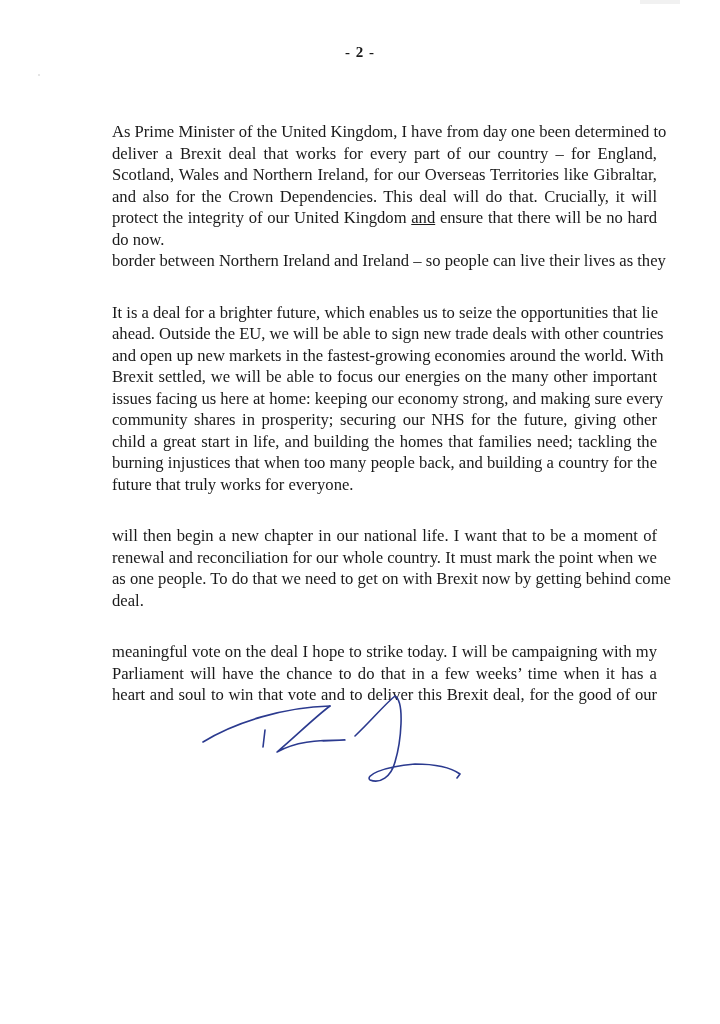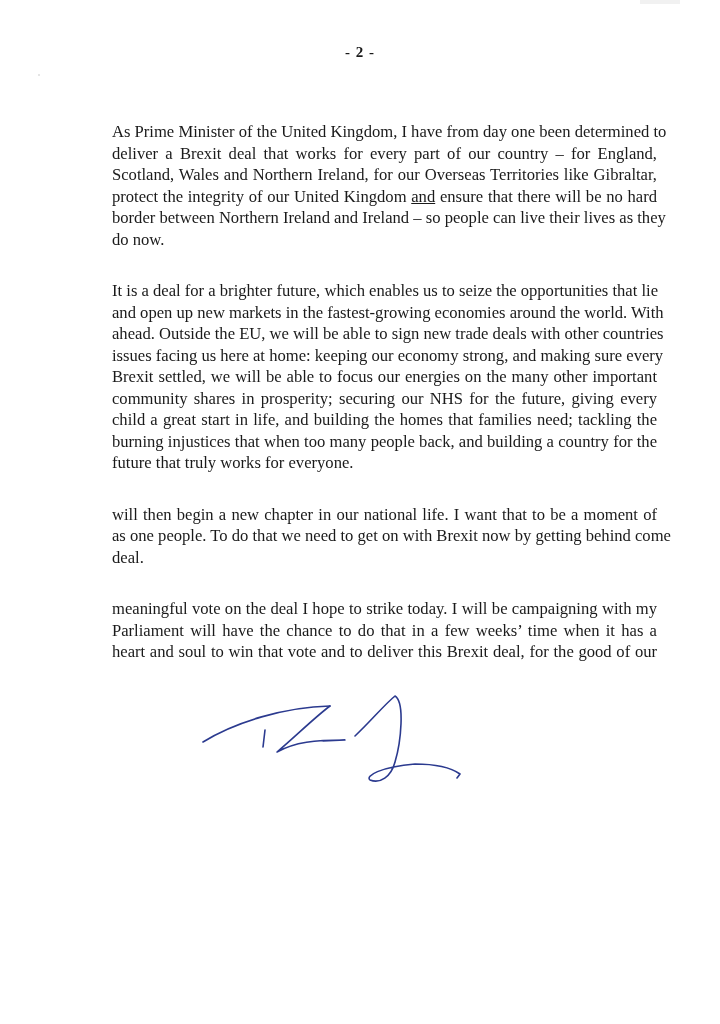--- a/index.html
+++ b/index.html
@@ -23,39 +23,41 @@
 <div class="corner-smudge"></div>
 <div class="scan-dot"></div>
 
 <div class="page-number">- 2 -</div>
 
 <div class="body-text" id="body-text">
     <p class="para">
       <span class="line">As Prime Minister of the United Kingdom, I have from day one been determined to</span>
       <span class="line">deliver a Brexit deal that works for every part of our country – for England,</span>
       <span class="line">Scotland, Wales and Northern Ireland, for our Overseas Territories like Gibraltar,</span>
+      <span class="line">and also for the Crown Dependencies. This deal will do that. Crucially, it will</span>
       <span class="line">protect the integrity of our United Kingdom <span class="u">and</span> ensure that there will be no hard</span>
+      <span class="line last">do now.</span>
       <span class="line">border between Northern Ireland and Ireland – so people can live their lives as they</span>
-      <span class="line last">do now.</span>
     </p>
     <div class="gap"></div>
     <p class="para">
       <span class="line">It is a deal for a brighter future, which enables us to seize the opportunities that lie</span>
+      <span class="line">ahead. Outside the EU, we will be able to sign new trade deals with other countries</span>
       <span class="line">and open up new markets in the fastest-growing economies around the world. With</span>
-      <span class="line">ahead. Outside the EU, we will be able to sign new trade deals with other countries</span>
+      <span class="line">Brexit settled, we will be able to focus our energies on the many other important</span>
       <span class="line">issues facing us here at home: keeping our economy strong, and making sure every</span>
-      <span class="line">Brexit settled, we will be able to focus our energies on the many other important</span>
-      <span class="line">community shares in prosperity; securing our NHS for the future, giving every</span>
+      <span class="line">community shares in prosperity; securing our NHS for the future, giving other</span>
       <span class="line">child a great start in life, and building the homes that families need; tackling the</span>
       <span class="line">burning injustices that when too many people back, and building a country for the</span>
       <span class="line last">future that truly works for everyone.</span>
     </p>
     <div class="gap"></div>
     <p class="para">
       <span class="line">will then begin a new chapter in our national life. I want that to be a moment of</span>
+      <span class="line">renewal and reconciliation for our whole country. It must mark the point when we</span>
       <span class="line">as one people. To do that we need to get on with Brexit now by getting behind come</span>
       <span class="line last">deal.</span>
     </p>
     <div class="gap"></div>
     <p class="para">
       <span class="line">meaningful vote on the deal I hope to strike today. I will be campaigning with my</span>
       <span class="line">Parliament will have the chance to do that in a few weeks’ time when it has a</span>
       <span class="line">heart and soul to win that vote and to deliver this Brexit deal, for the good of our</span>
     </p>
   </div>

